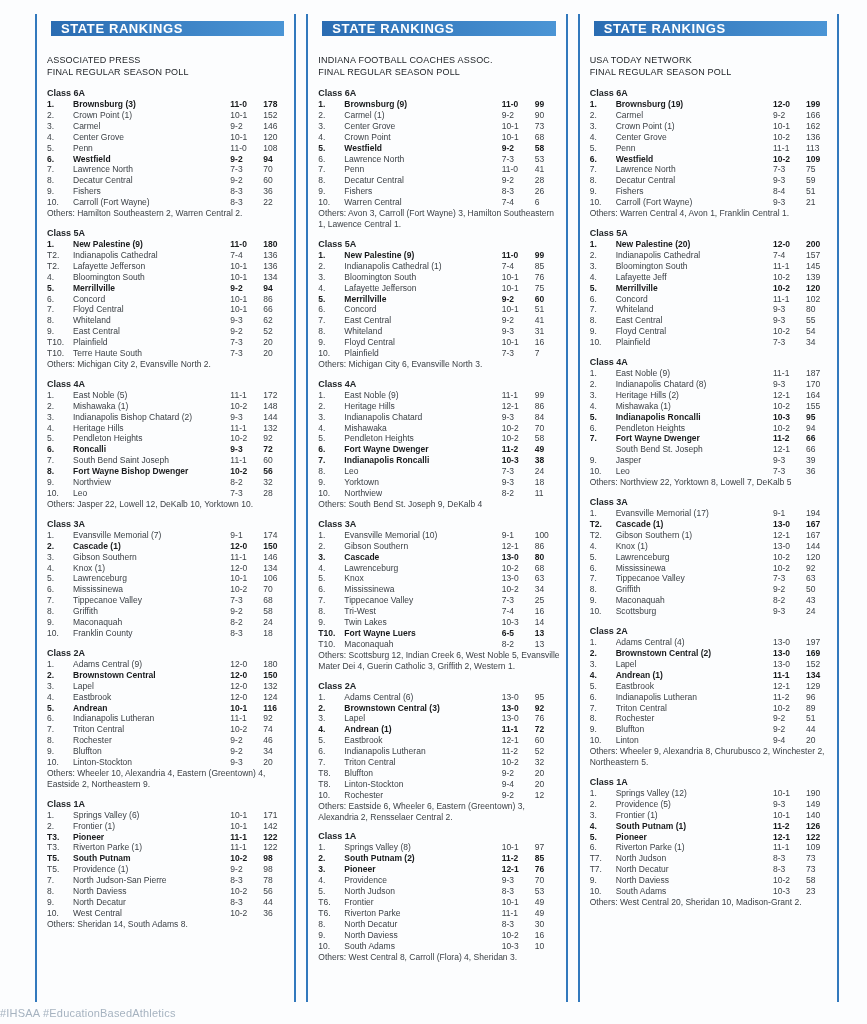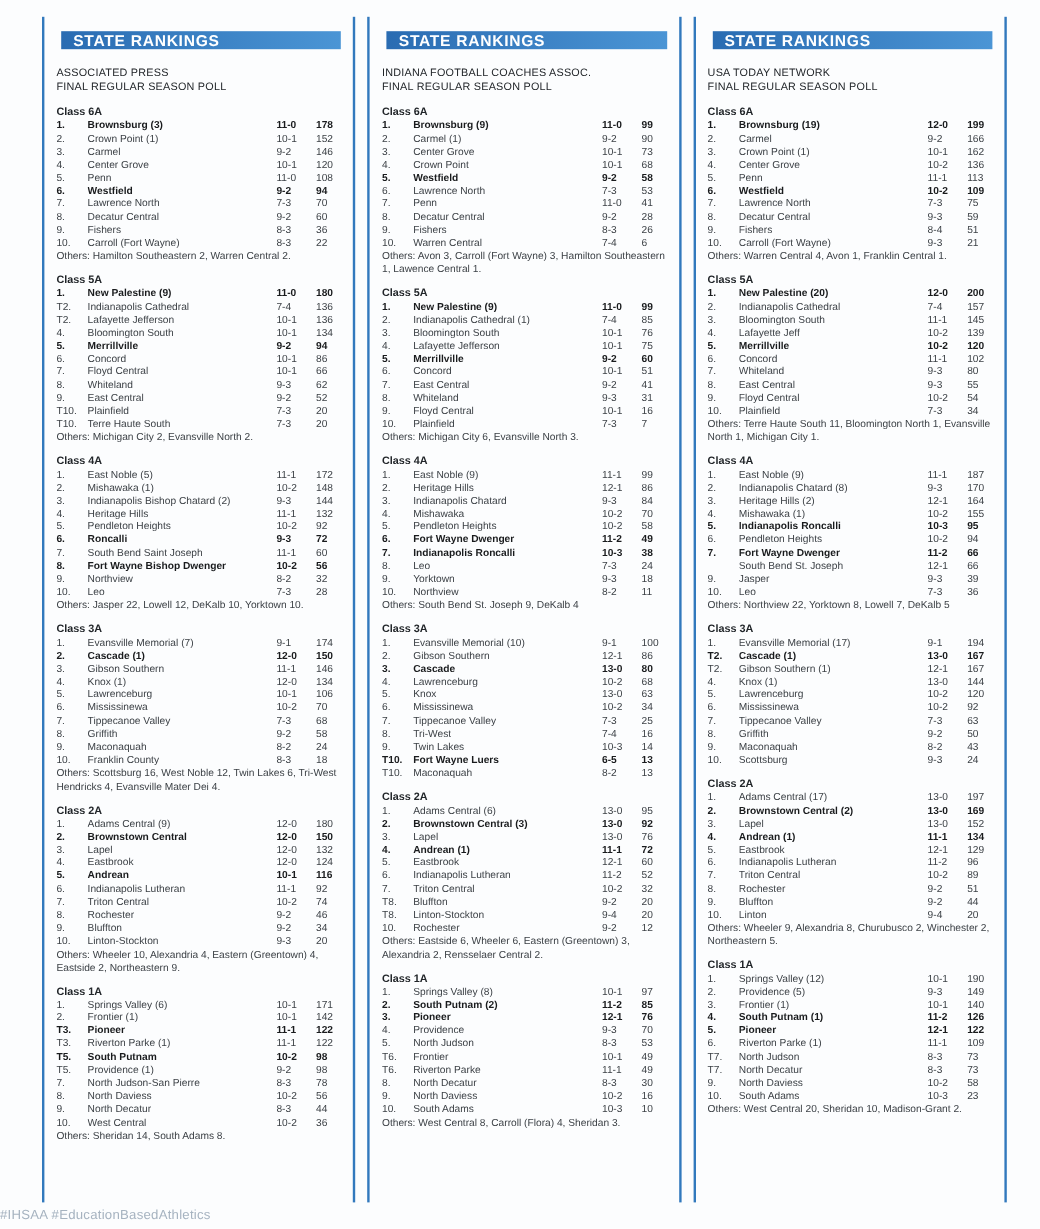--- a/index.html
+++ b/index.html
@@ -2,21 +2,21 @@
 <html><head>
 <meta charset="utf-8">
 <style>
   html,body{margin:0;padding:0;background:#ffffff;}
   .page{width:867px;height:1024px;background:#fcfdfe;box-sizing:border-box;
         padding:14px 28px 0 35px;font-family:"Liberation Sans",sans-serif;
         color:#3c4146;position:relative;overflow:hidden;}
   .columns{display:flex;gap:10px;height:988px;}
   .col{flex:1;border-left:2px solid #3279bd;border-right:2px solid #3279bd;
        padding:5px 6px 0 9px;box-sizing:border-box;overflow:hidden;min-width:0;}
-  .banner{display:flex;align-items:center;height:25px;margin:2px 4px 9px 0;}
+  .banner{display:flex;align-items:flex-start;height:25px;margin:2px 4px 9px 0;}
   .banner-edge{width:5px;background:#17375e;flex:none;}
   .banner-text{flex:1;background:linear-gradient(90deg,#2a6cb2,#4b95d5);color:#ffffff;
        font-weight:bold;font-size:13px;letter-spacing:.6px;display:flex;align-items:center;
        padding-left:10px;}
   .source{font-weight:normal;color:#212529;font-size:9px;line-height:11.5px;
        margin:0 0 10px 1px;letter-spacing:.2px;}
   .class-block{margin:0 0 9px 1px;}
   .class-name{font-weight:bold;color:#212529;font-size:9px;line-height:11px;}
   .row{display:flex;font-size:8.5px;line-height:10.9px;}
   .row .rank{width:26px;flex:none;}
@@ -295,21 +295,20 @@
             <span class="team">Maconaquah</span>
             <span class="rec">8-2</span>
             <span class="pts">24</span>
           </div>
           <div class="row">
             <span class="rank">10.</span>
             <span class="team">Franklin County</span>
             <span class="rec">8-3</span>
             <span class="pts">18</span>
           </div>
-          <div class="others">Others: Scottsburg 16, West Noble 12, Twin Lakes 6, Tri-West Hendricks 4, Evansville Mater Dei 4.</div>
         </div>
         <div class="class-block">
           <div class="class-name">Class 2A</div>
           <div class="row">
             <span class="rank">1.</span>
             <span class="team">Adams Central (9)</span>
             <span class="rec">12-0</span>
             <span class="pts">180</span>
           </div>
           <div class="row bold">
@@ -695,20 +694,21 @@
             <span class="team">Fort Wayne Luers</span>
             <span class="rec">6-5</span>
             <span class="pts">13</span>
           </div>
           <div class="row">
             <span class="rank">T10.</span>
             <span class="team">Maconaquah</span>
             <span class="rec">8-2</span>
             <span class="pts">13</span>
           </div>
+          <div class="others">Others: Scottsburg 12, Indian Creek 6, West Noble 5, Evansville Mater Dei 4, Guerin Catholic 3, Griffith 2, Western 1.</div>
         </div>
         <div class="class-block">
           <div class="class-name">Class 2A</div>
           <div class="row">
             <span class="rank">1.</span>
             <span class="team">Adams Central (6)</span>
             <span class="rec">13-0</span>
             <span class="pts">95</span>
           </div>
           <div class="row bold">
@@ -960,21 +960,20 @@
             <span class="team">Floyd Central</span>
             <span class="rec">10-2</span>
             <span class="pts">54</span>
           </div>
           <div class="row">
             <span class="rank">10.</span>
             <span class="team">Plainfield</span>
             <span class="rec">7-3</span>
             <span class="pts">34</span>
           </div>
-          <div class="others">Others: Terre Haute South 11, Bloomington North 1, Evansville North 1, Michigan City 1.</div>
         </div>
         <div class="class-block">
           <div class="class-name">Class 4A</div>
           <div class="row">
             <span class="rank">1.</span>
             <span class="team">East Noble (9)</span>
             <span class="rec">11-1</span>
             <span class="pts">187</span>
           </div>
           <div class="row">
@@ -1093,21 +1092,21 @@
             <span class="rank">10.</span>
             <span class="team">Scottsburg</span>
             <span class="rec">9-3</span>
             <span class="pts">24</span>
           </div>
         </div>
         <div class="class-block">
           <div class="class-name">Class 2A</div>
           <div class="row">
             <span class="rank">1.</span>
-            <span class="team">Adams Central (17)</span>
+            <span class="team">Adams Central (4)</span>
             <span class="rec">13-0</span>
             <span class="pts">197</span>
           </div>
           <div class="row bold">
             <span class="rank">2.</span>
             <span class="team">Brownstown Central (2)</span>
             <span class="rec">13-0</span>
             <span class="pts">169</span>
           </div>
           <div class="row">

